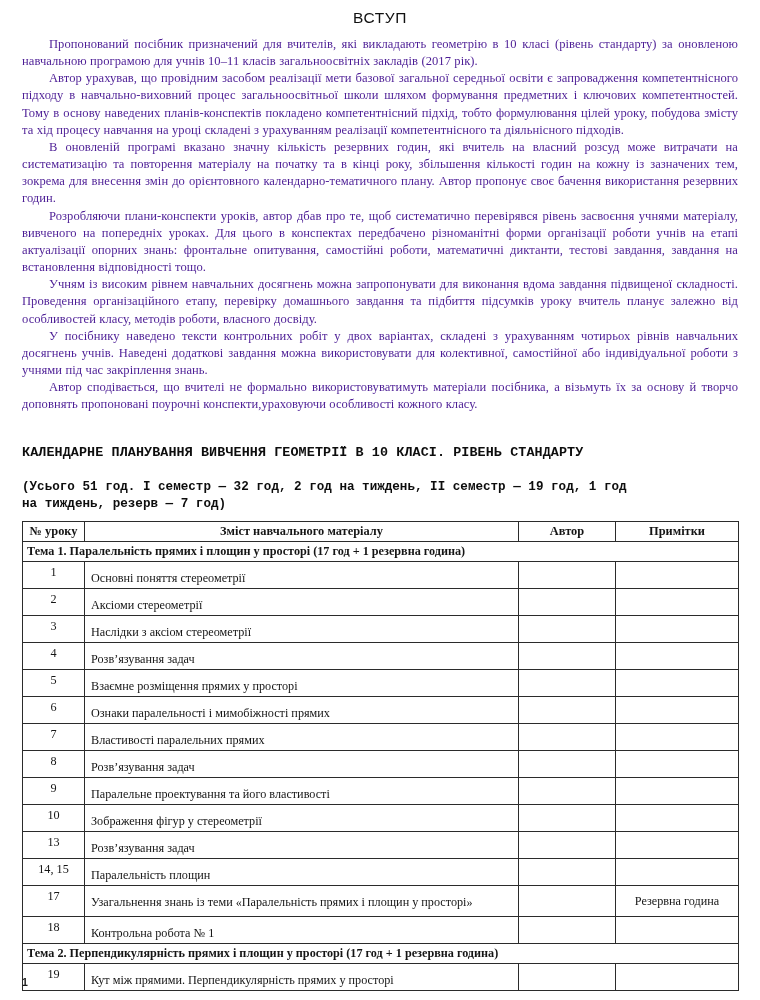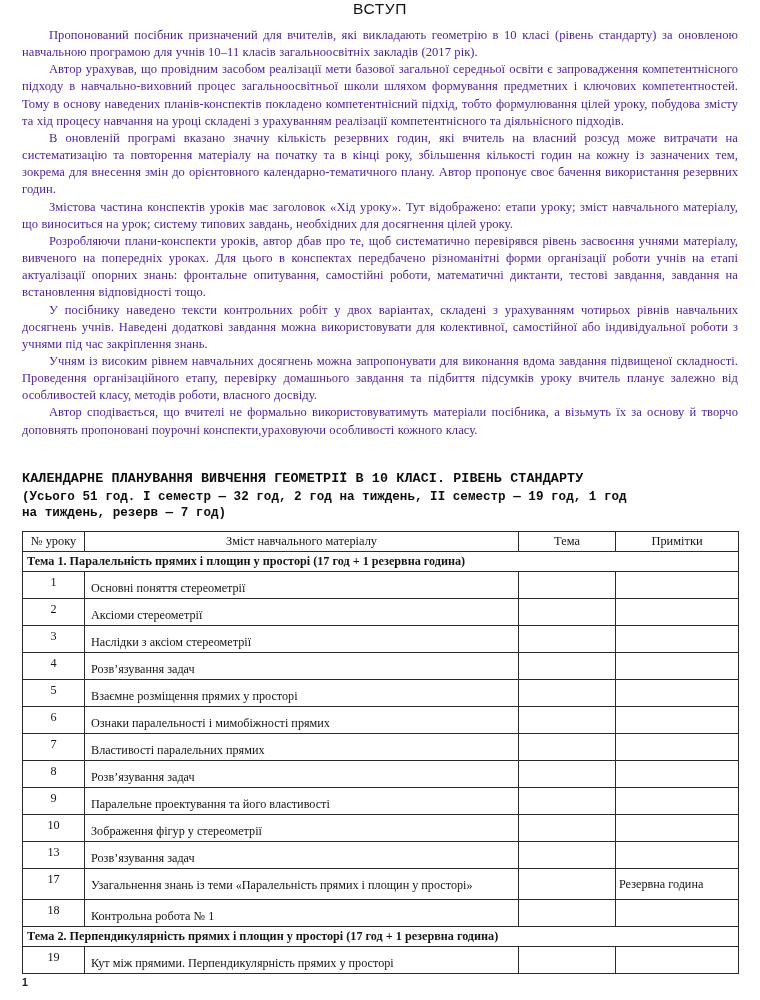--- a/index.html
+++ b/index.html
@@ -27,20 +27,21 @@
   }
 
   
   .doc-title {
     text-align: center;
     font-family: "Liberation Sans", "DejaVu Sans", sans-serif;
     font-size: 15.5px;
     font-weight: 400;
     letter-spacing: 0.6px;
     margin: 0;
+    padding-top: 9px;
     padding-bottom: 9px;
     color: #111;
   }
 
   
   .body-copy {
     margin: 0 22px 0 22px;
   }
   .body-copy p {
     margin: 0;
@@ -63,21 +64,21 @@
   }
   .section-heading .line1 {
     font-size: 13.4px;
     letter-spacing: 0.1px;
     line-height: 17px;
     white-space: nowrap;
   }
   .section-heading .line2 {
     font-size: 12.6px;
     line-height: 16.4px;
-    margin-top: 2px;
+    margin-top: 18px;
     max-width: 620px;
   }
 
   
   .plan-table-wrap {
     margin: 9px 22px 0 22px;
   }
   table.plan {
     border-collapse: collapse;
     width: 716px;
@@ -91,41 +92,41 @@
   table.plan col.c-note   { width: 123px; }
 
   table.plan th,
   table.plan td {
     border: 1px solid #2b2b2b;
     padding: 0;
     vertical-align: top;
   }
   table.plan thead th {
     text-align: center;
-    font-weight: normal;
+    font-weight: bold;
     font-size: 12.4px;
     height: 19px;
     line-height: 19px;
     padding: 0 2px;
     white-space: nowrap;
   }
   table.plan td.num {
     text-align: center;
     height: 20px;
     line-height: 20px;
     padding: 0 2px;
     white-space: nowrap;
   }
   table.plan td.content {
     text-align: left;
     padding: 7px 4px 1px 6px;
     line-height: 18px;
   }
   table.plan td.note {
-    text-align: left;
+    text-align: center;
     padding: 6px 3px;
     line-height: 18px;
   }
   table.plan td.date {
     padding: 0;
   }
   table.plan tr.theme td {
     font-weight: bold;
     height: 19px;
     line-height: 19px;
@@ -148,45 +149,44 @@
 <body>
 
 <div class="page">
 
   <h1 class="doc-title">ВСТУП</h1>
 
   <div class="body-copy">
     <p>Пропонований посібник призначений для вчителів, які викладають геометрію в 10 класі (рівень стандарту) за оновленою навчальною програмою для учнів 10–11 класів загальноосвітніх закладів (2017 рік).</p>
     <p>Автор урахував, що провідним засобом реалізації мети базової загальної середньої освіти є запровадження компетентнісного підходу в навчально-виховний процес загальноосвітньої школи шляхом формування предметних і ключових компетентностей. Тому в основу наведених планів-конспектів покладено компетентнісний підхід, тобто формулювання цілей уроку, побудова змісту та хід процесу навчання на уроці складені з урахуванням реалізації компетентнісного та діяльнісного підходів.</p>
     <p>В оновленій програмі вказано значну кількість резервних годин, які вчитель на власний розсуд може витрачати на систематизацію та повторення матеріалу на початку та в кінці року, збільшення кількості годин на кожну із зазначених тем, зокрема для внесення змін до орієнтовного календарно-тематичного плану. Автор пропонує своє бачення використання резервних годин.</p>
-    <p>Змістова частина конспектів уроків має заголовок «Хід уроку». Тут відображено: етапи уроку; зміст навчального матеріалу, що виноситься на урок; систему типових завдань, необхідних для досягнення цілей уроку.</p>
     <p>Розробляючи плани-конспекти уроків, автор дбав про те, щоб систематично перевірявся рівень засвоєння учнями матеріалу, вивченого на попередніх уроках. Для цього в конспектах передбачено різноманітні форми організації роботи учнів на етапі актуалізації опорних знань: фронтальне опитування, самостійні роботи, математичні диктанти, тестові завдання, завдання на встановлення відповідності тощо.</p>
+    <p>Учням із високим рівнем навчальних досягнень можна запропонувати для виконання вдома завдання підвищеної складності. Проведення організаційного етапу, перевірку домашнього завдання та підбиття підсумків уроку вчитель планує залежно від особливостей класу, методів роботи, власного досвіду.</p>
     <p>У посібнику наведено тексти контрольних робіт у двох варіантах, складені з урахуванням чотирьох рівнів навчальних досягнень учнів. Наведені додаткові завдання можна використовувати для колективної, самостійної або індивідуальної роботи з учнями під час закріплення знань.</p>
-    <p>Учням із високим рівнем навчальних досягнень можна запропонувати для виконання вдома завдання підвищеної складності. Проведення організаційного етапу, перевірку домашнього завдання та підбиття підсумків уроку вчитель планує залежно від особливостей класу, методів роботи, власного досвіду.</p>
     <p>Автор сподівається, що вчителі не формально використовуватимуть матеріали посібника, а візьмуть їх за основу й творчо доповнять пропоновані поурочні конспекти,ураховуючи особливості кожного класу.</p>
   </div>
 
   <div class="section-heading">
     <div class="line1">КАЛЕНДАРНЕ ПЛАНУВАННЯ ВИВЧЕННЯ ГЕОМЕТРІЇ В 10 КЛАСІ. РІВЕНЬ СТАНДАРТУ</div>
     <div class="line2">(Усього 51 год. I семестр — 32 год, 2 год на тиждень, II семестр — 19 год, 1 год на тиждень, резерв — 7 год)</div>
   </div>
 
   <div class="plan-table-wrap">
     <table class="plan">
       <colgroup>
         <col class="c-num">
           <col class="c-cont">
           <col class="c-date">
           <col class="c-note">
       </colgroup>
       <thead>
         <tr>
           <th>№ уроку</th>
           <th>Зміст навчального матеріалу</th>
-          <th>Тема</th>
+          <th>Автор</th>
           <th>Примітки</th>
         </tr>
       </thead>
       <tbody id="plan-body">
           <tr class="theme">
             <td colspan="4">Тема 1. Паралельність прямих і площин у просторі (17 год + 1 резервна година)</td>
           </tr>
           <tr>
             <td class="num">1</td>
             <td class="content">Основні поняття стереометрії</td>
@@ -247,20 +247,26 @@
             <td class="date"></td>
             <td class="note"></td>
           </tr>
           <tr>
             <td class="num">13</td>
             <td class="content">Розв’язування задач</td>
             <td class="date"></td>
             <td class="note"></td>
           </tr>
           <tr>
+            <td class="num">14, 15</td>
+            <td class="content">Паралельність площин</td>
+            <td class="date"></td>
+            <td class="note"></td>
+          </tr>
+          <tr>
             <td class="num">17</td>
             <td class="content">Узагальнення знань із теми «Паралельність прямих і площин у просторі»</td>
             <td class="date"></td>
             <td class="note">Резервна година</td>
           </tr>
           <tr>
             <td class="num">18</td>
             <td class="content">Контрольна робота № 1</td>
             <td class="date"></td>
             <td class="note"></td>

